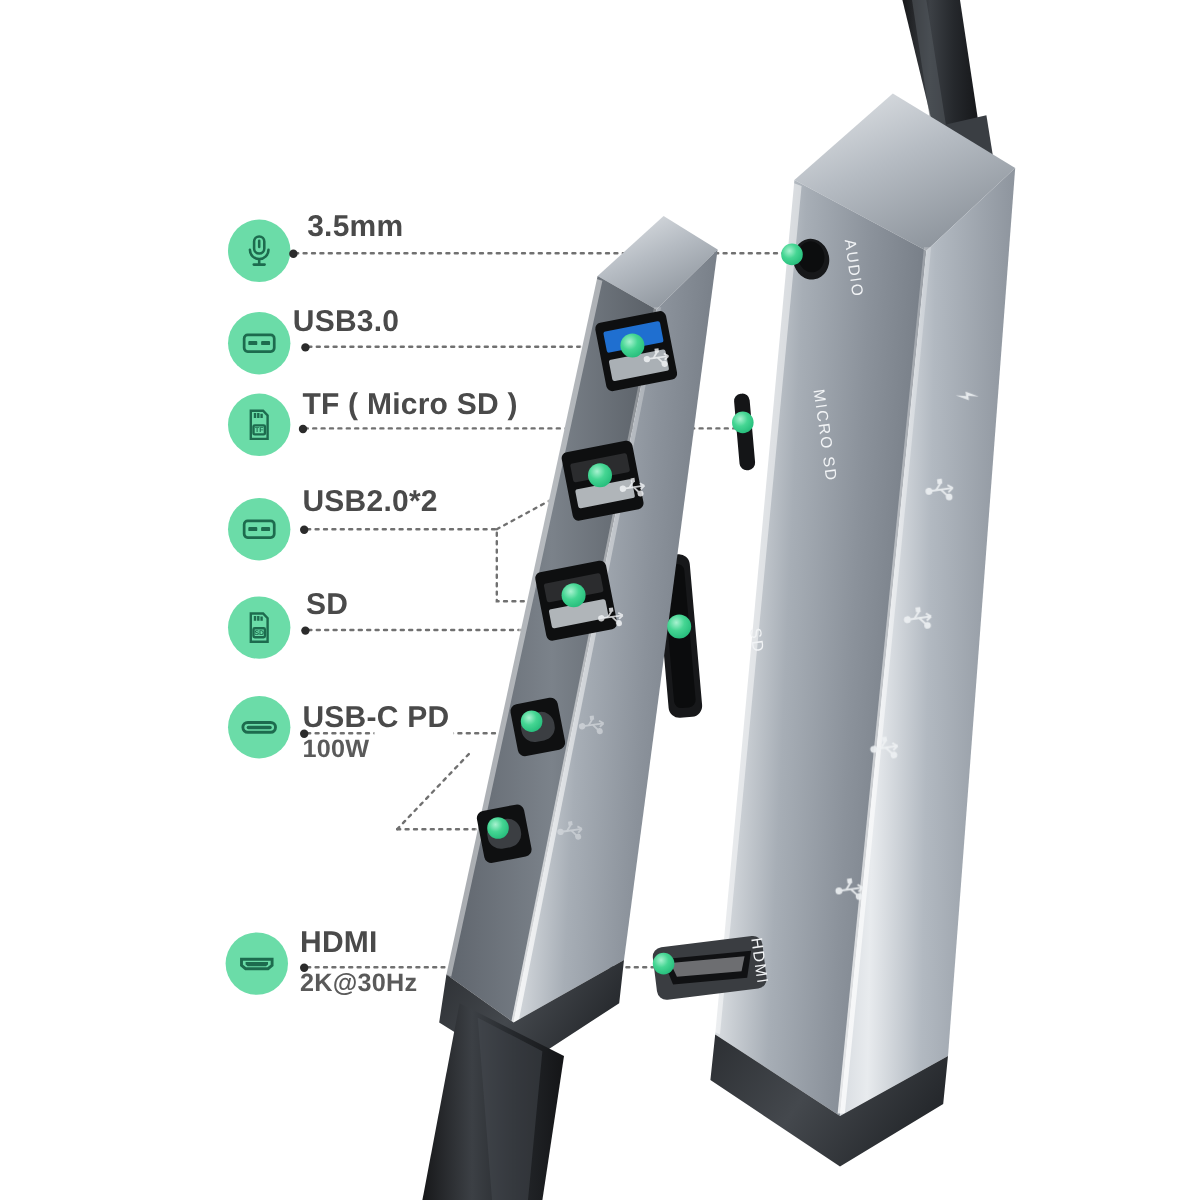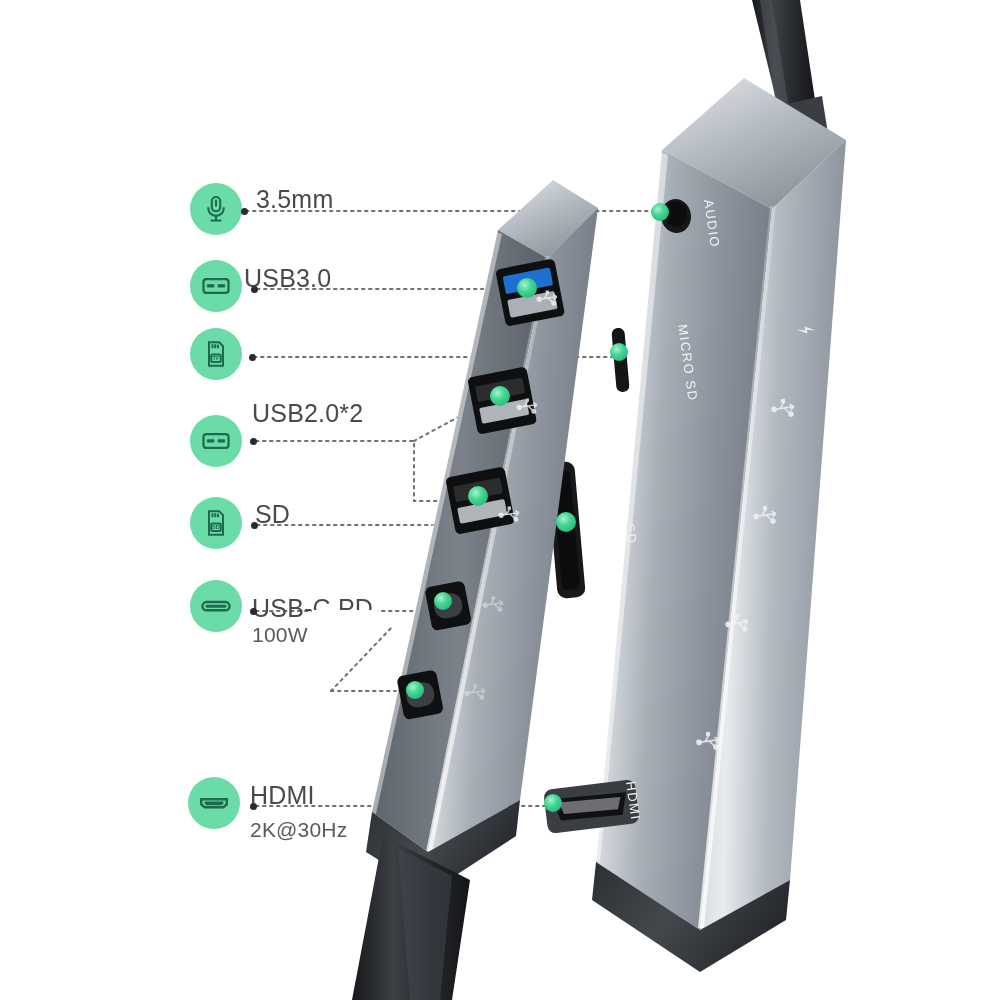--- a/index.html
+++ b/index.html
@@ -11,21 +11,21 @@
   }
   #stage{position:absolute;inset:0;width:1000px;height:1000px;}
   svg#art{position:absolute;left:0;top:0;width:1000px;height:1000px;}
   .badge{
     position:absolute;width:52px;height:52px;border-radius:50%;
     display:flex;align-items:center;justify-content:center;
   }
   .badge svg{display:block;}
   .lbl{
     position:absolute;color:#4a4a4a;white-space:nowrap;
-    letter-spacing:.2px;font-weight:400;margin-top:10px;
+    letter-spacing:.2px;font-weight:700;
   }
   .lbl-main{font-size:25px;line-height:27px;}
   .lbl-sub{font-size:21px;line-height:23px;color:#5a5a5a;}
   .redact{
     position:absolute;background:#ffffff;
   }
   .dotnode{position:absolute;width:7px;height:7px;border-radius:50%;background:#2b2b2b;}
 </style>
 </head>
 <body>
@@ -321,30 +321,31 @@
   <div class="dotnode" style="left:251px;top:286px"></div>
 
   <div class="badge" style="left:190px;top:328px;background:#6BDCA8">
     <svg width="30" height="30" viewBox="0 0 24 24" fill="none" stroke="#1D6B4E" stroke-width="1.6">
       <path d="M6.4 2.6 H14.6 L17.6 5.8 V21.4 H6.4 Z"></path>
       <path d="M9.2 4.2 L9.2 7.4 M11.4 4.2 L11.4 7.4 M13.6 4.6 L13.6 7.4"></path>
       <rect x="8.2" y="12.4" width="7.6" height="6" rx="0.8"></rect>
       <text x="12" y="17.1" font-size="4.6" text-anchor="middle" fill="#1D6B4E" stroke="none" font-family="Liberation Sans, sans-serif" font-weight="700">TF</text>
     </svg>
   </div>
+  <div class="lbl lbl-main" style="left:252px;top:324px">TF ( Micro SD )</div>
   <div class="dotnode" style="left:249px;top:354px"></div>
 
   <div class="badge" style="left:190px;top:415px;background:#6BDCA8">
     <svg width="32" height="32" viewBox="0 0 24 24" fill="none" stroke="#1D6B4E" stroke-width="1.7">
       <rect x="2.6" y="6.8" width="18.8" height="10.4" rx="2.2"></rect>
       <rect x="5.2" y="10.6" width="5.6" height="2.6" rx="0.6" fill="#1D6B4E" stroke="none"></rect>
       <rect x="13.2" y="10.6" width="5.6" height="2.6" rx="0.6" fill="#1D6B4E" stroke="none"></rect>
     </svg>
   </div>
-  <div class="lbl lbl-main" style="left:252px;top:390px">USB2.0*2</div>
+  <div class="lbl lbl-main" style="left:252px;top:405px">USB2.0*2</div>
   <div class="dotnode" style="left:250px;top:438px"></div>
 
   <div class="badge" style="left:190px;top:497px;background:#6BDCA8">
     <svg width="30" height="30" viewBox="0 0 24 24" fill="none" stroke="#1D6B4E" stroke-width="1.6">
       <path d="M6.4 2.6 H14.6 L17.6 5.8 V21.4 H6.4 Z"></path>
       <path d="M9.2 4.2 L9.2 7.4 M11.4 4.2 L11.4 7.4 M13.6 4.6 L13.6 7.4"></path>
       <rect x="8.2" y="12.4" width="7.6" height="6" rx="0.8"></rect>
       <text x="12" y="17.1" font-size="4.6" text-anchor="middle" fill="#1D6B4E" stroke="none" font-family="Liberation Sans, sans-serif" font-weight="700">SD</text>
     </svg>
   </div>

